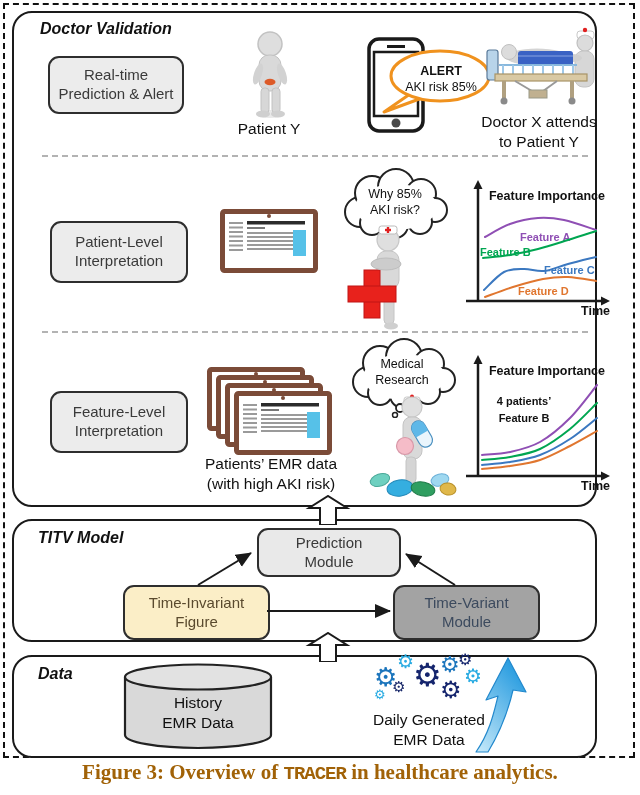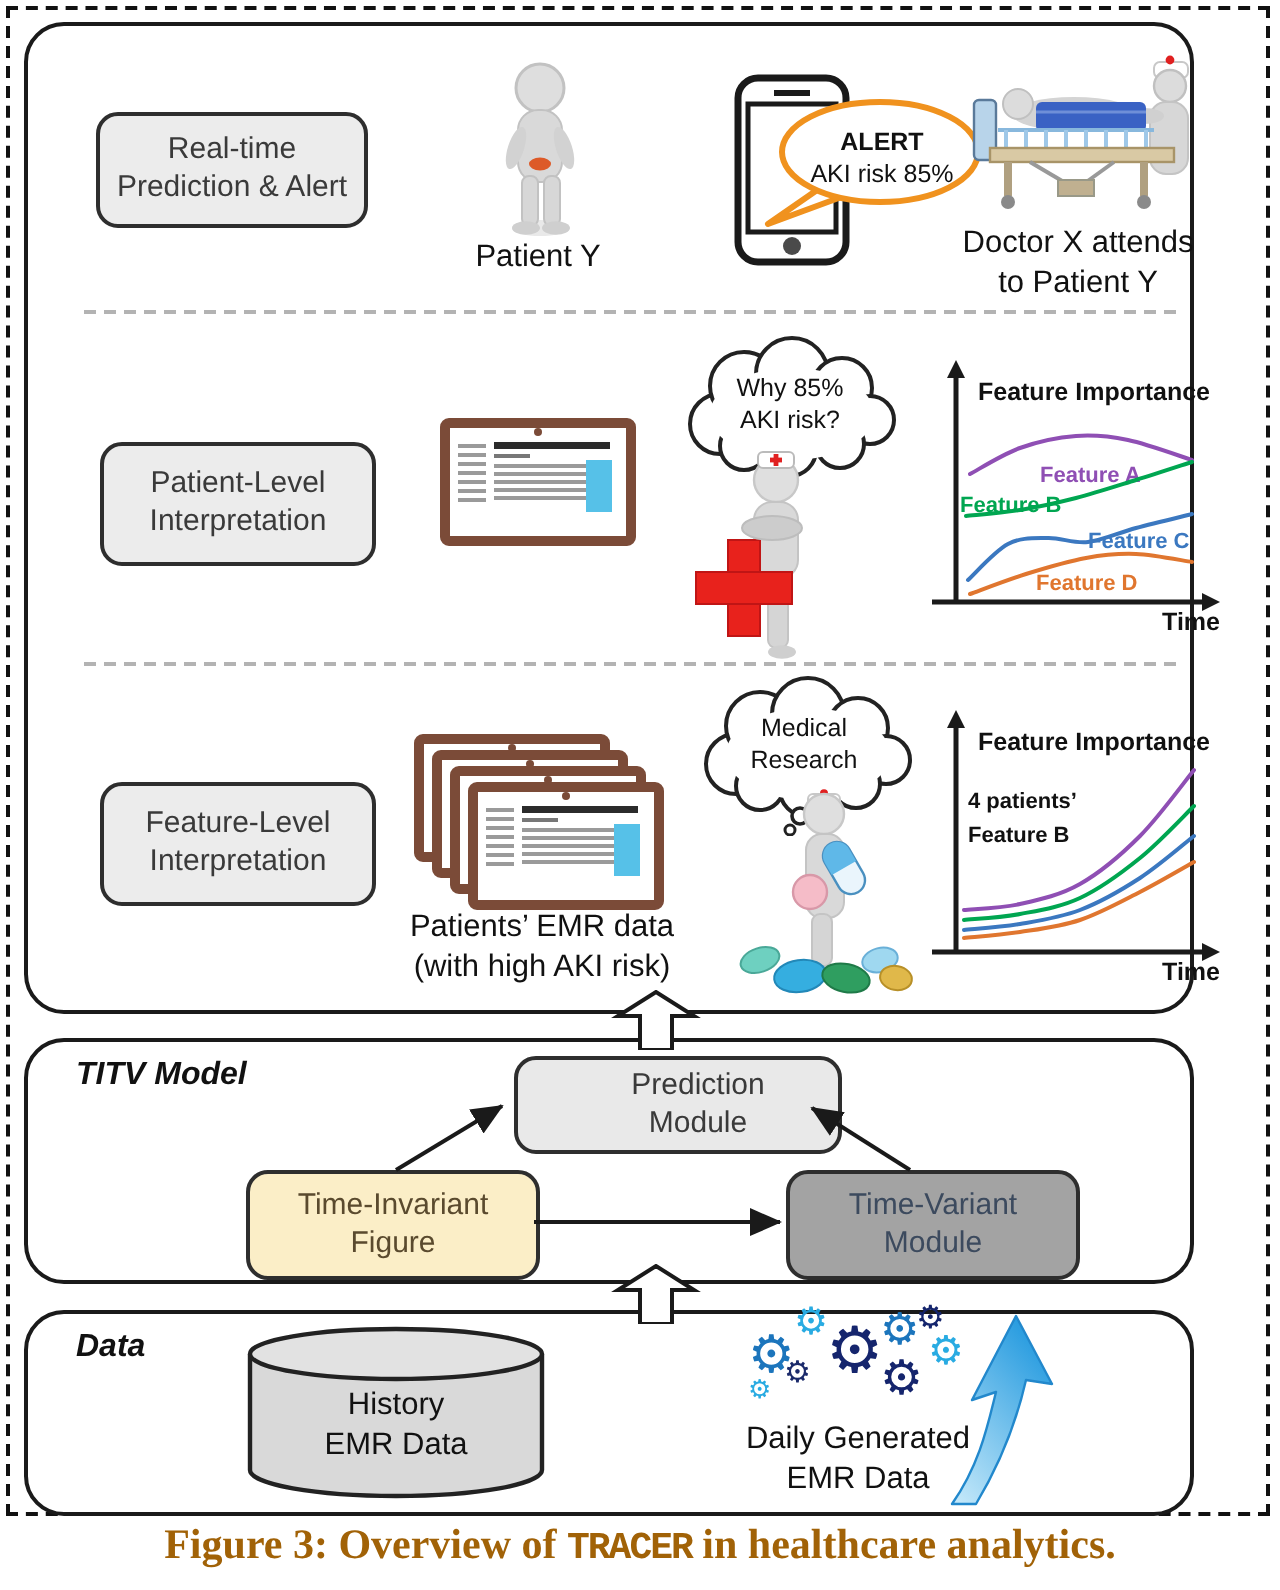--- a/index.html
+++ b/index.html
@@ -10,39 +10,40 @@
   .sec{position:absolute;border:2.5px solid #1a1a1a;border-radius:20px;background:#fff;}
   .sec-title{position:absolute;font-weight:bold;font-style:italic;font-size:16px;color:#111;white-space:nowrap;}
   .module{position:absolute;display:flex;align-items:center;justify-content:center;text-align:center;
           white-space:pre-line;border:2.2px solid #2e2e2e;border-radius:11px;font-size:15px;
           line-height:1.25;color:#3a3a3a;background:#ececec;}
   .lbl{position:absolute;text-align:center;white-space:pre-line;font-size:15.5px;line-height:1.3;color:#111;}
   .sep{position:absolute;border-top:2px dashed #b3b3b3;}
   .chart{position:absolute;width:150px;height:142px;}
   .chart .ctitle{position:absolute;left:26px;top:9px;width:122px;text-align:center;font-size:12.5px;font-weight:bold;color:#111;}
   .chart .xlab{position:absolute;right:0;bottom:4px;font-size:12.5px;font-weight:bold;color:#111;}
-  .chart .ann{position:absolute;left:24px;top:38px;width:80px;font-size:11px;font-weight:bold;
+  .chart .ann{position:absolute;left:24px;top:38px;width:80px;text-align:center;font-size:11px;font-weight:bold;
               white-space:pre-line;line-height:1.5;color:#111;}
   .series-label{font-family:"Liberation Sans",sans-serif;font-size:11px;font-weight:bold;}
   .cloud-text{position:absolute;text-align:center;font-size:12.5px;line-height:1.3;white-space:pre-line;color:#111;}
   .alert-text{position:absolute;text-align:center;font-size:12.5px;line-height:1.3;color:#111;}
   .alert-text .t{font-weight:bold;}
   .gear{position:absolute;line-height:1;}
   .caption{position:absolute;left:0;top:760px;width:640px;text-align:center;
            font-family:"Liberation Serif",serif;font-weight:bold;font-size:21px;color:#a16207;white-space:nowrap;}
   .caption .code{font-family:"Liberation Mono",monospace;font-size:19px;letter-spacing:-1px;}
 </style>
 </head>
 <body>
 
 <div id="canvas">
 
   <div class="outer-dash"></div>
 
   <div class="sec" style="left:12px;top:11px;width:581px;height:492px;"></div>
+  <div class="sec-title" style="left:40px;top:20px;">Doctor Validation</div>
 
   <div class="sep" style="left:42px;top:155px;width:546px;"></div>
   <div class="sep" style="left:42px;top:331px;width:546px;"></div>
 
   <div class="module" style="left:48px;top:56px;width:132px;height:54px;">Real-time
 Prediction &amp; Alert</div>
 
   <svg class="abs" style="left:243px;top:30px;" width="52" height="90" viewBox="0 0 52 90">
     <ellipse cx="27" cy="84" rx="14" ry="4" fill="#e9e9e9"></ellipse>
     <circle cx="27" cy="14" r="12" fill="#dedede" stroke="#c2c2c2" stroke-width="1.5"></circle>
@@ -279,21 +280,21 @@
       </svg>
     <div class="ctitle">Feature Importance</div>
     <div class="ann">4 patients’
 Feature B</div>
     <div class="xlab">Time</div>
   </div>
 
   <div class="sec" style="left:12px;top:519px;width:581px;height:119px;"></div>
   <div class="sec-title" style="left:38px;top:529px;">TITV Model</div>
 
-  <div class="module" style="left:257px;top:528px;width:140px;height:45px;background:#e9e9e9;padding-left:20px;">Prediction
+  <div class="module" style="left:257px;top:528px;width:140px;height:45px;background:#e9e9e9;">Prediction
 Module</div>
   <div class="module" style="left:123px;top:585px;width:143px;height:51px;background:#fbeec7;color:#5a4a2e;">Time-Invariant
 Figure</div>
   <div class="module" style="left:393px;top:585px;width:143px;height:51px;background:#a3a3a3;color:#3c4a5e;">Time-Variant
 Module</div>
 
   <svg class="abs" style="left:12px;top:519px;pointer-events:none;" width="581" height="119" viewBox="0 0 581 119">
     <defs>
       <marker id="ah" markerWidth="10" markerHeight="8" refX="7.5" refY="3.5" orient="auto">
         <path d="M0,0 L8,3.5 L0,7 Z" fill="#1a1a1a"></path>

